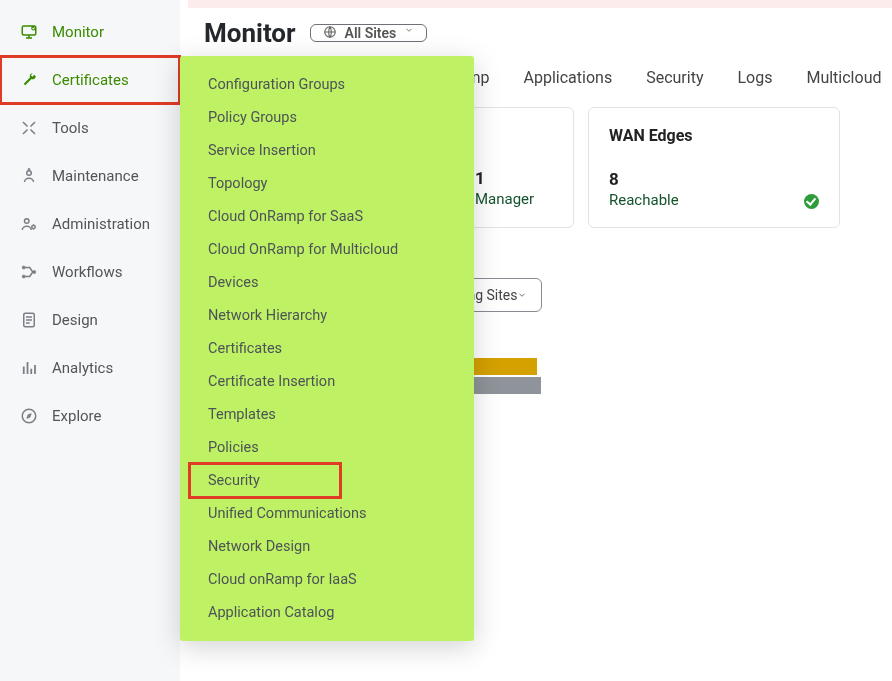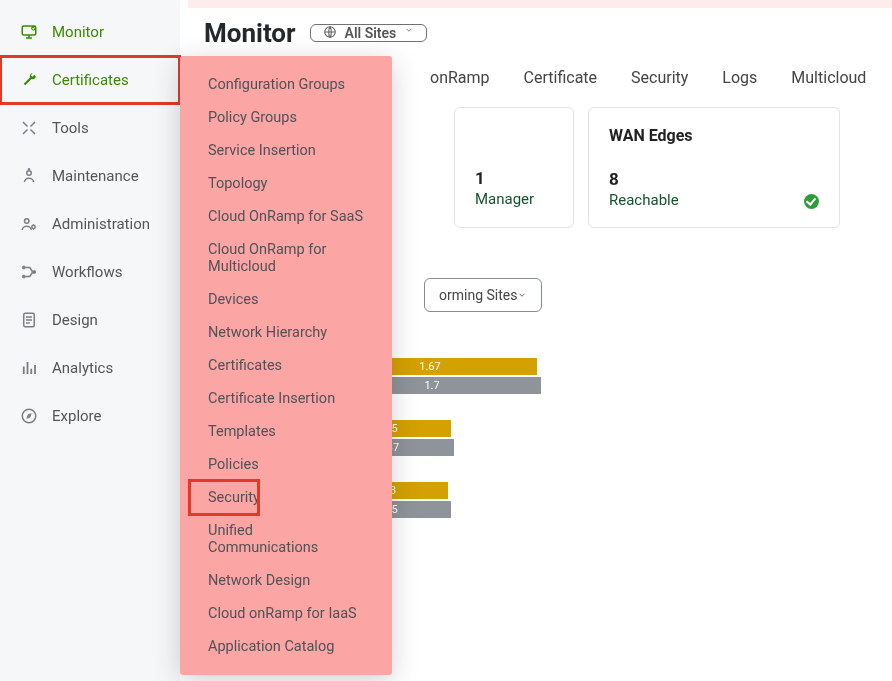--- a/index.html
+++ b/index.html
@@ -53,21 +53,21 @@
   .ylab { writing-mode: vertical-rl; transform: rotate(180deg); font-size: 11px; color: #888; align-self: center; margin-right: 8px; letter-spacing: 2px; }
   .axis { border-left: 2px solid #898d91; padding-left: 8px; }
   .site-group { margin-bottom: 8px; }
   .site-name { font-size: 12.5px; color: #565b60; margin-bottom: 3px; }
   .bar { height: 17px; display: flex; align-items: center; justify-content: center; font-size: 11px; color: #fff; margin-bottom: 2px; position: relative; }
   .bar-yellow { background: #d5a100; }
   .bar-grey { background: #8f949a; }
   .bar span { padding: 0 6px; }
 
   
-  .flyout { position: absolute; left: 180px; top: 56px; width: 212px; background: #fca5a5; border-radius: 3px; box-shadow: 0 6px 28px rgba(0,0,0,.18); padding: 12px 0; z-index: 50; }
+  .flyout { position: absolute; left: 180px; top: 56px; width: 294px; background: #bef264; border-radius: 3px; box-shadow: 0 6px 28px rgba(0,0,0,.18); padding: 12px 0; z-index: 50; }
   .flyout-item { padding: 8px 28px; font-size: 14.5px; color: #4e5358; cursor: pointer; }
   .flyout-item.red-box { position: relative; }
   .flyout-item.red-box::after { content: ""; position: absolute; left: 8px; right: 132px; top: -2px; bottom: -2px; border: 3px solid #e03b24; pointer-events: none; }
 
   
   .topbar-hint { position: absolute; left: 188px; right: 0; top: 0; height: 8px; background: #fcecec; }
 
 </style>
 </head>
 <body>
@@ -181,21 +181,21 @@
         </svg>
       <span style="font-weight:600">All Sites</span>
       <svg class="chev" viewBox="0 0 24 24">
           <path d="M6 9l6 6 6-6" fill="none" stroke="#666" stroke-width="2"></path>
         </svg>
     </div>
   </div>
 
   <div class="tabs" style="margin-left:226px">
     <div class="tab">onRamp</div>
-    <div class="tab">Certificate</div>
+    <div class="tab">Applications</div>
     <div class="tab">Security</div>
     <div class="tab">Logs</div>
     <div class="tab">Multicloud</div>
   </div>
 
   <div class="cards" style="margin-left:250px">
     <div class="card card-mgr">
       <div style="height:42px"></div>
       <div class="card-num">1</div>
       <div class="card-sub">Manager</div>

